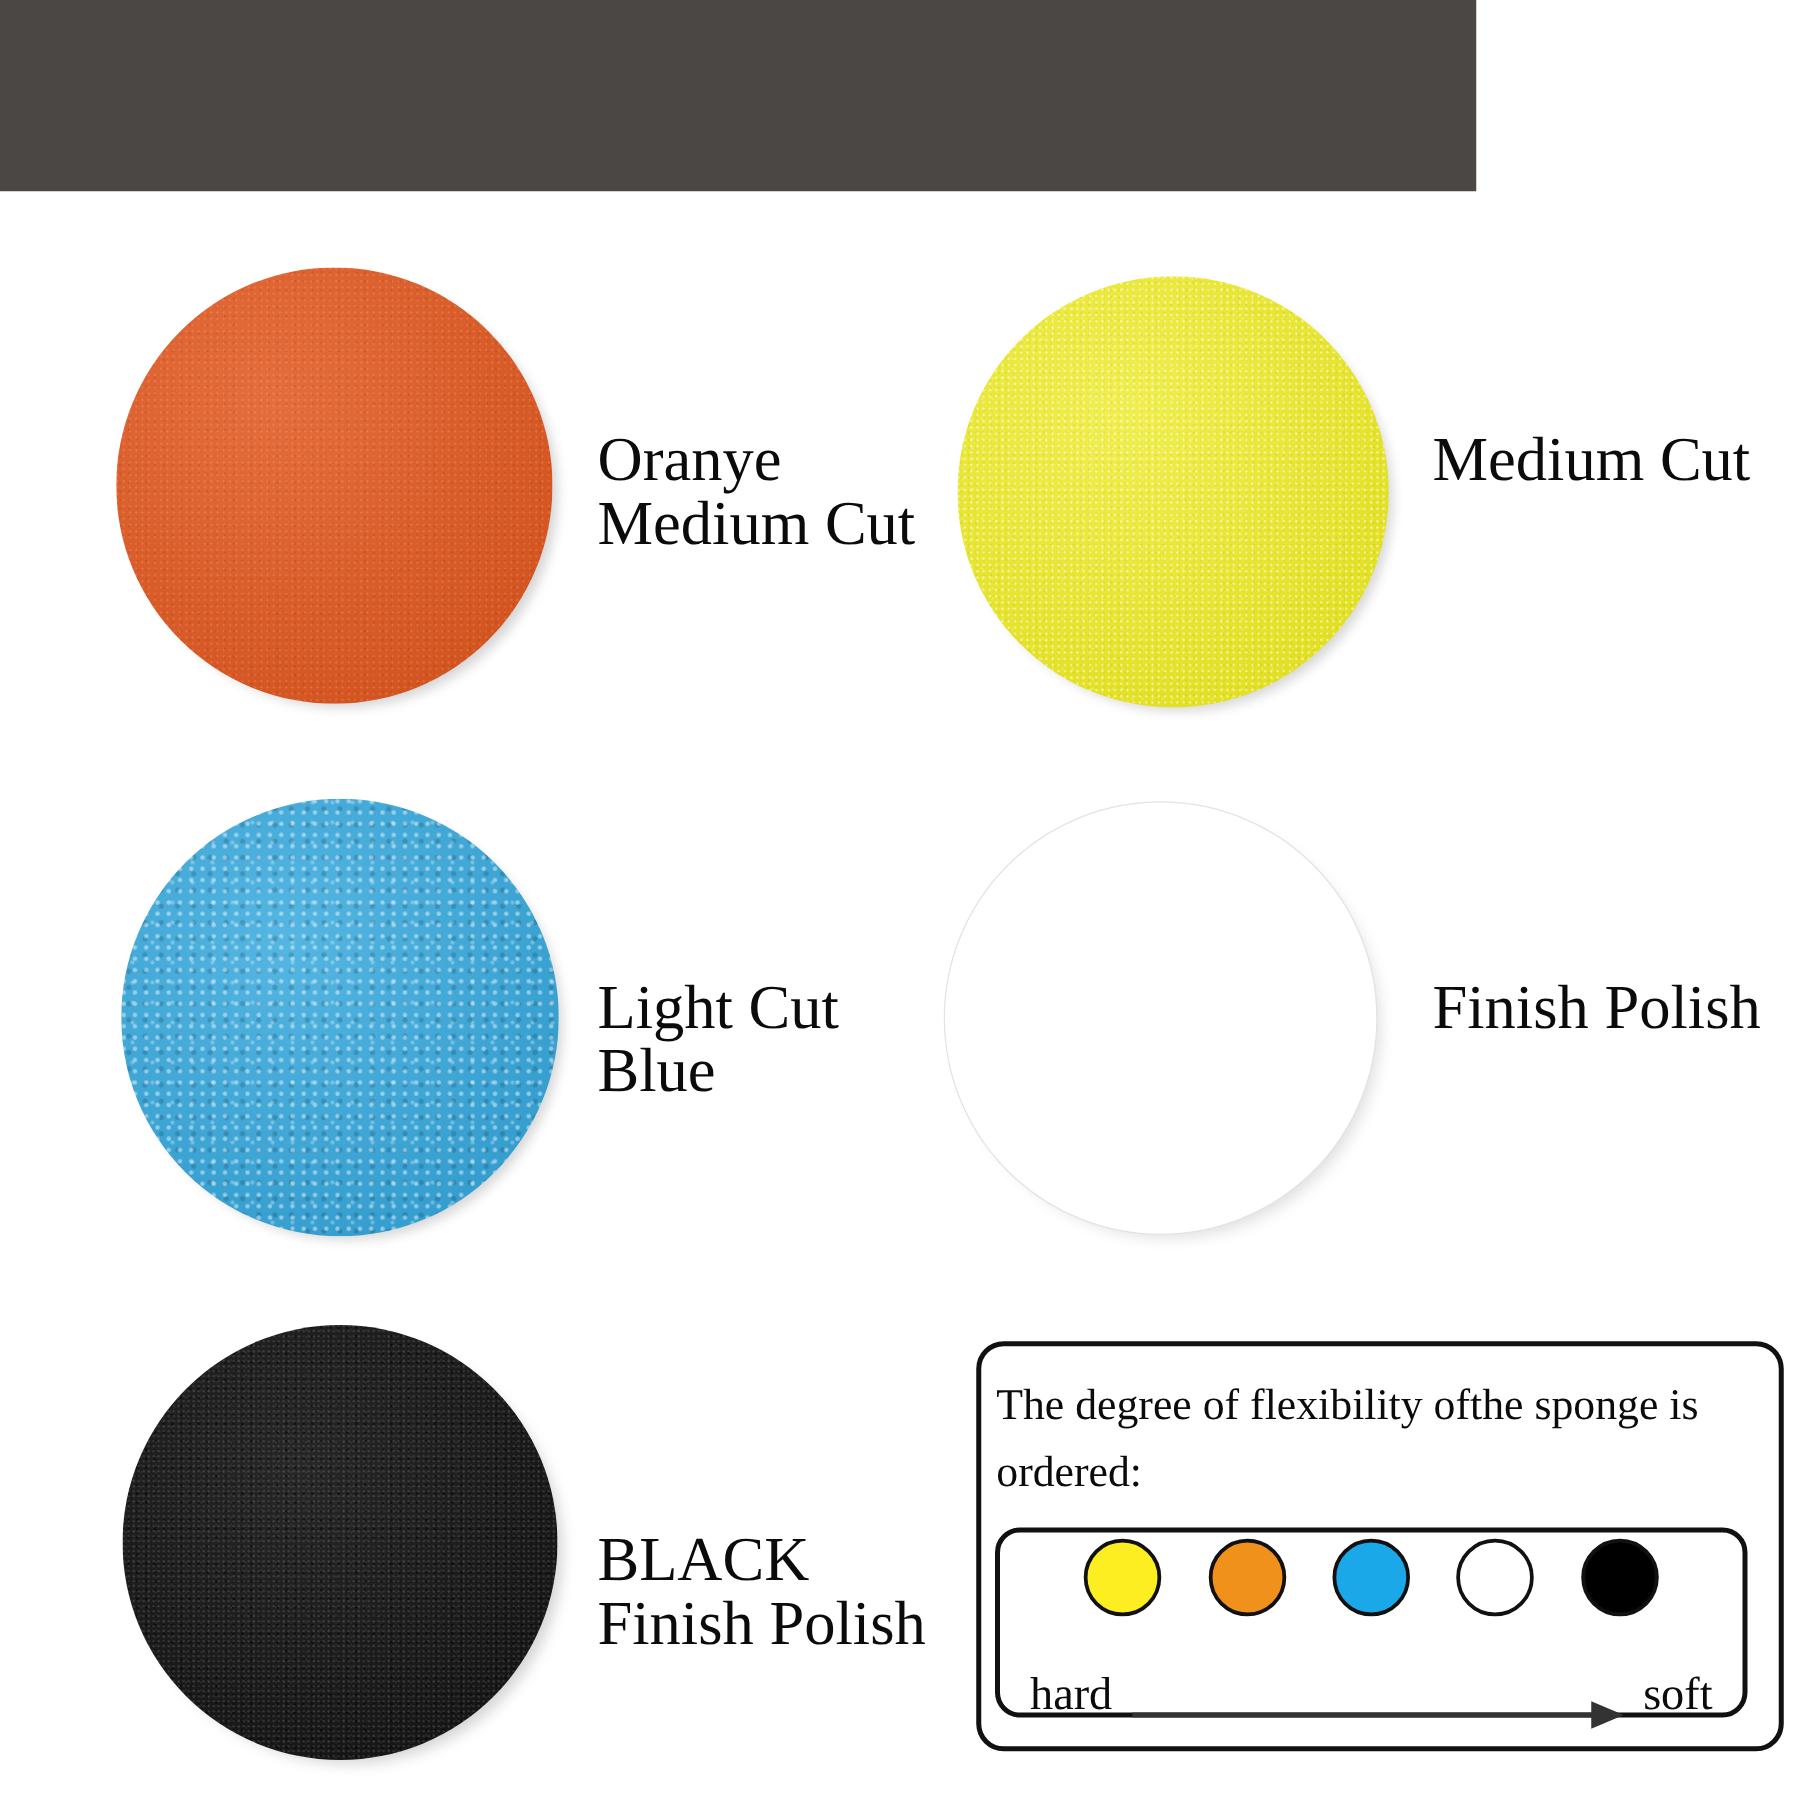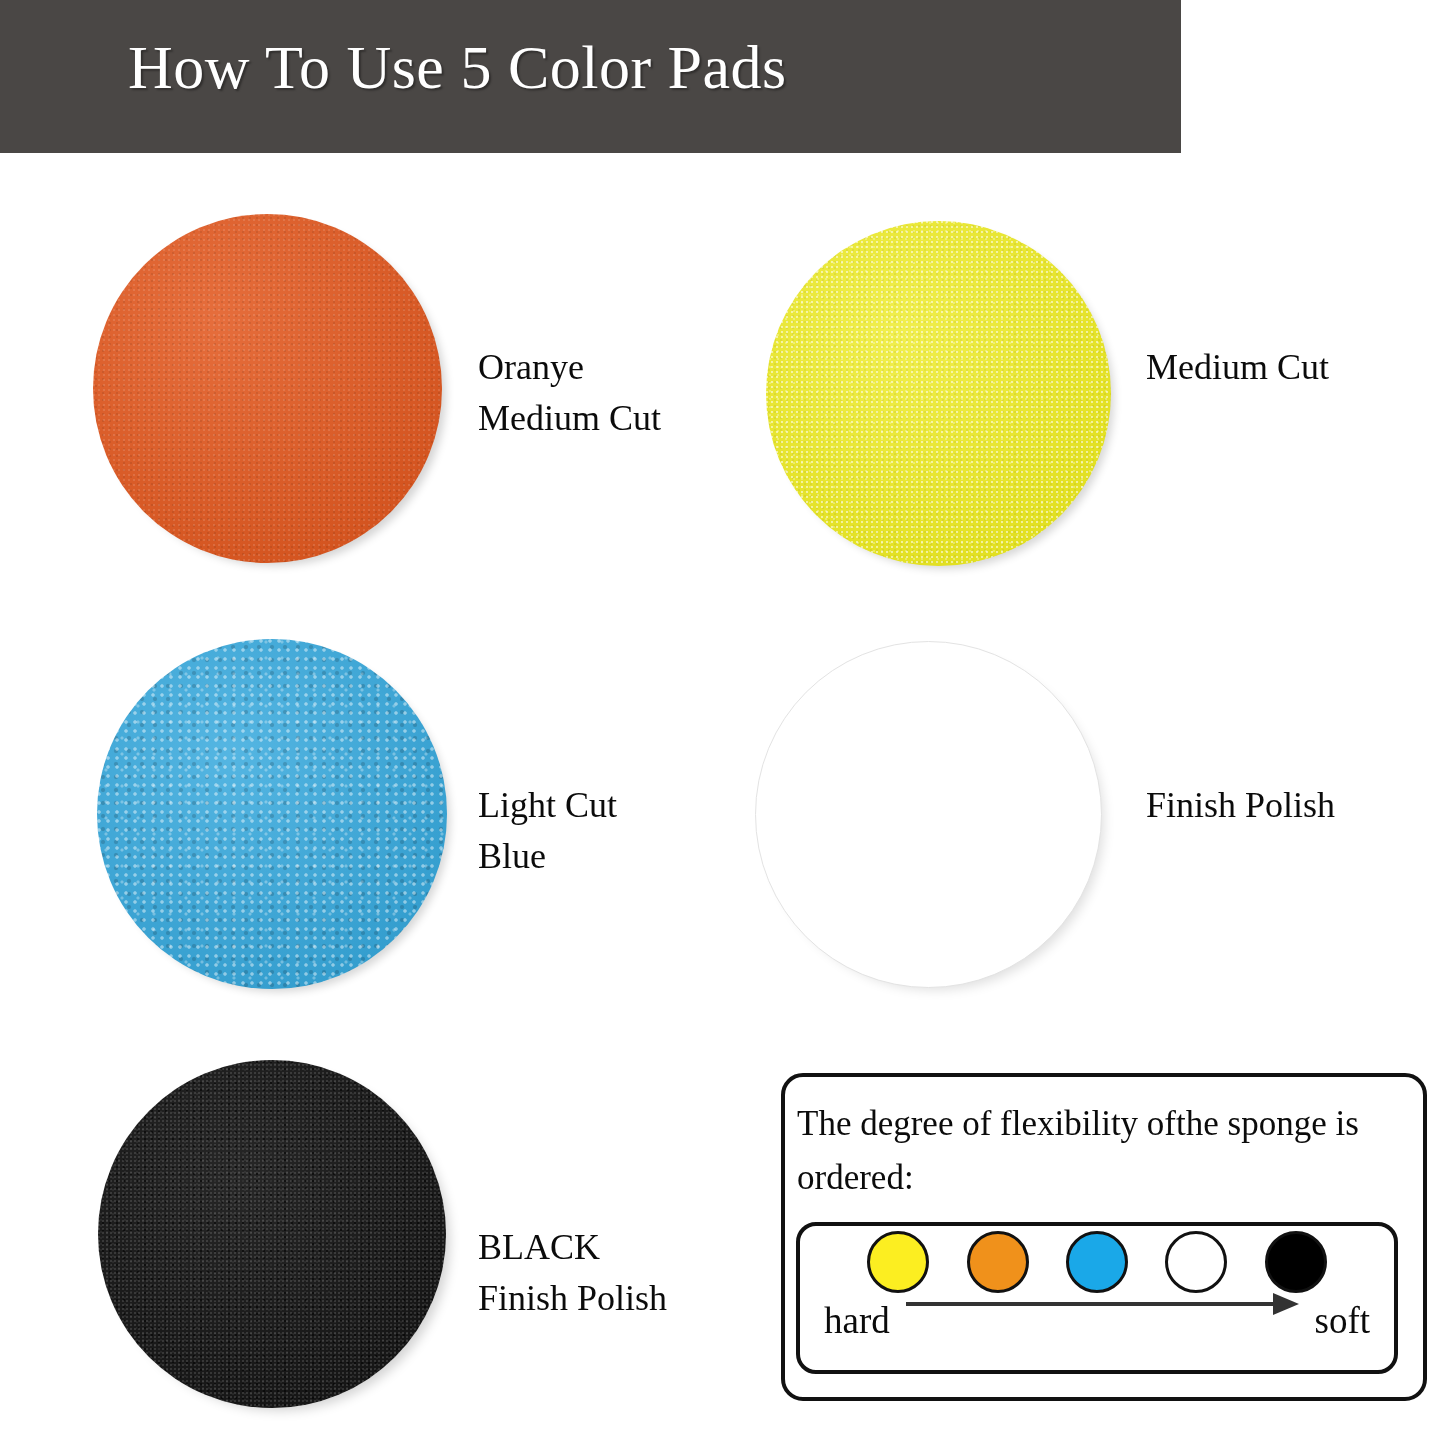--- a/index.html
+++ b/index.html
@@ -98,21 +98,21 @@
       radial-gradient(circle at 5px 2px, rgba(0,0,0,0.5) 0.8px, transparent 1.3px),
       radial-gradient(circle at 40% 34%, rgba(255,255,255,0.06), rgba(0,0,0,0.25) 90%);
     background-size: 4px 4px, 6px 6px, 7px 7px, 100% 100%;
     box-shadow: 8px 7px 11px -4px rgba(0,0,0,0.17);
   }
 
   
   .pad-label {
     position: absolute;
     font-family: "Liberation Serif", "DejaVu Serif", serif;
-    font-size: 36px;
+    font-size: 50px;
     line-height: 51px;
     color: #0b0b0b;
     white-space: nowrap;
   }
   .label-orange { left: 478px; top: 342px; }
   .label-yellow { left: 1146px; top: 342px; }
   .label-blue   { left: 478px; top: 780px; }
   .label-white  { left: 1146px; top: 780px; }
   .label-black  { left: 478px; top: 1198px; margin-top: 24px; }
 
@@ -168,21 +168,21 @@
     border: 3px solid #111111;
     box-sizing: border-box;
   }
   .legend-scale {
     position: absolute;
     left: 796px;
     top: 1302px;
     width: 602px;
     height: 72px;
     display: flex;
-    align-items: flex-start;
+    align-items: flex-end;
     padding: 0 28px;
     box-sizing: border-box;
   }
   .scale-word {
     font-family: "Liberation Serif", "DejaVu Serif", serif;
     font-size: 37px;
     color: #0b0b0b;
     line-height: 1;
   }
   .scale-arrow {
@@ -209,21 +209,20 @@
     border-bottom: 11px solid transparent;
     border-left: 26px solid #333333;
   }
 </style>
 </head>
 <body>
 
 <div id="page">
 
   <div class="header-bar"></div>
-  <div class="header-title">How To Use 5 Color Pads</div>
 
   <div class="pad pad-orange"></div>
   <div class="pad-label label-orange">
     <div>Oranye</div>
     <div>Medium Cut</div>
   </div>
 
   <div class="pad pad-yellow"></div>
   <div class="pad-label label-yellow">
     <div>Medium Cut</div>

